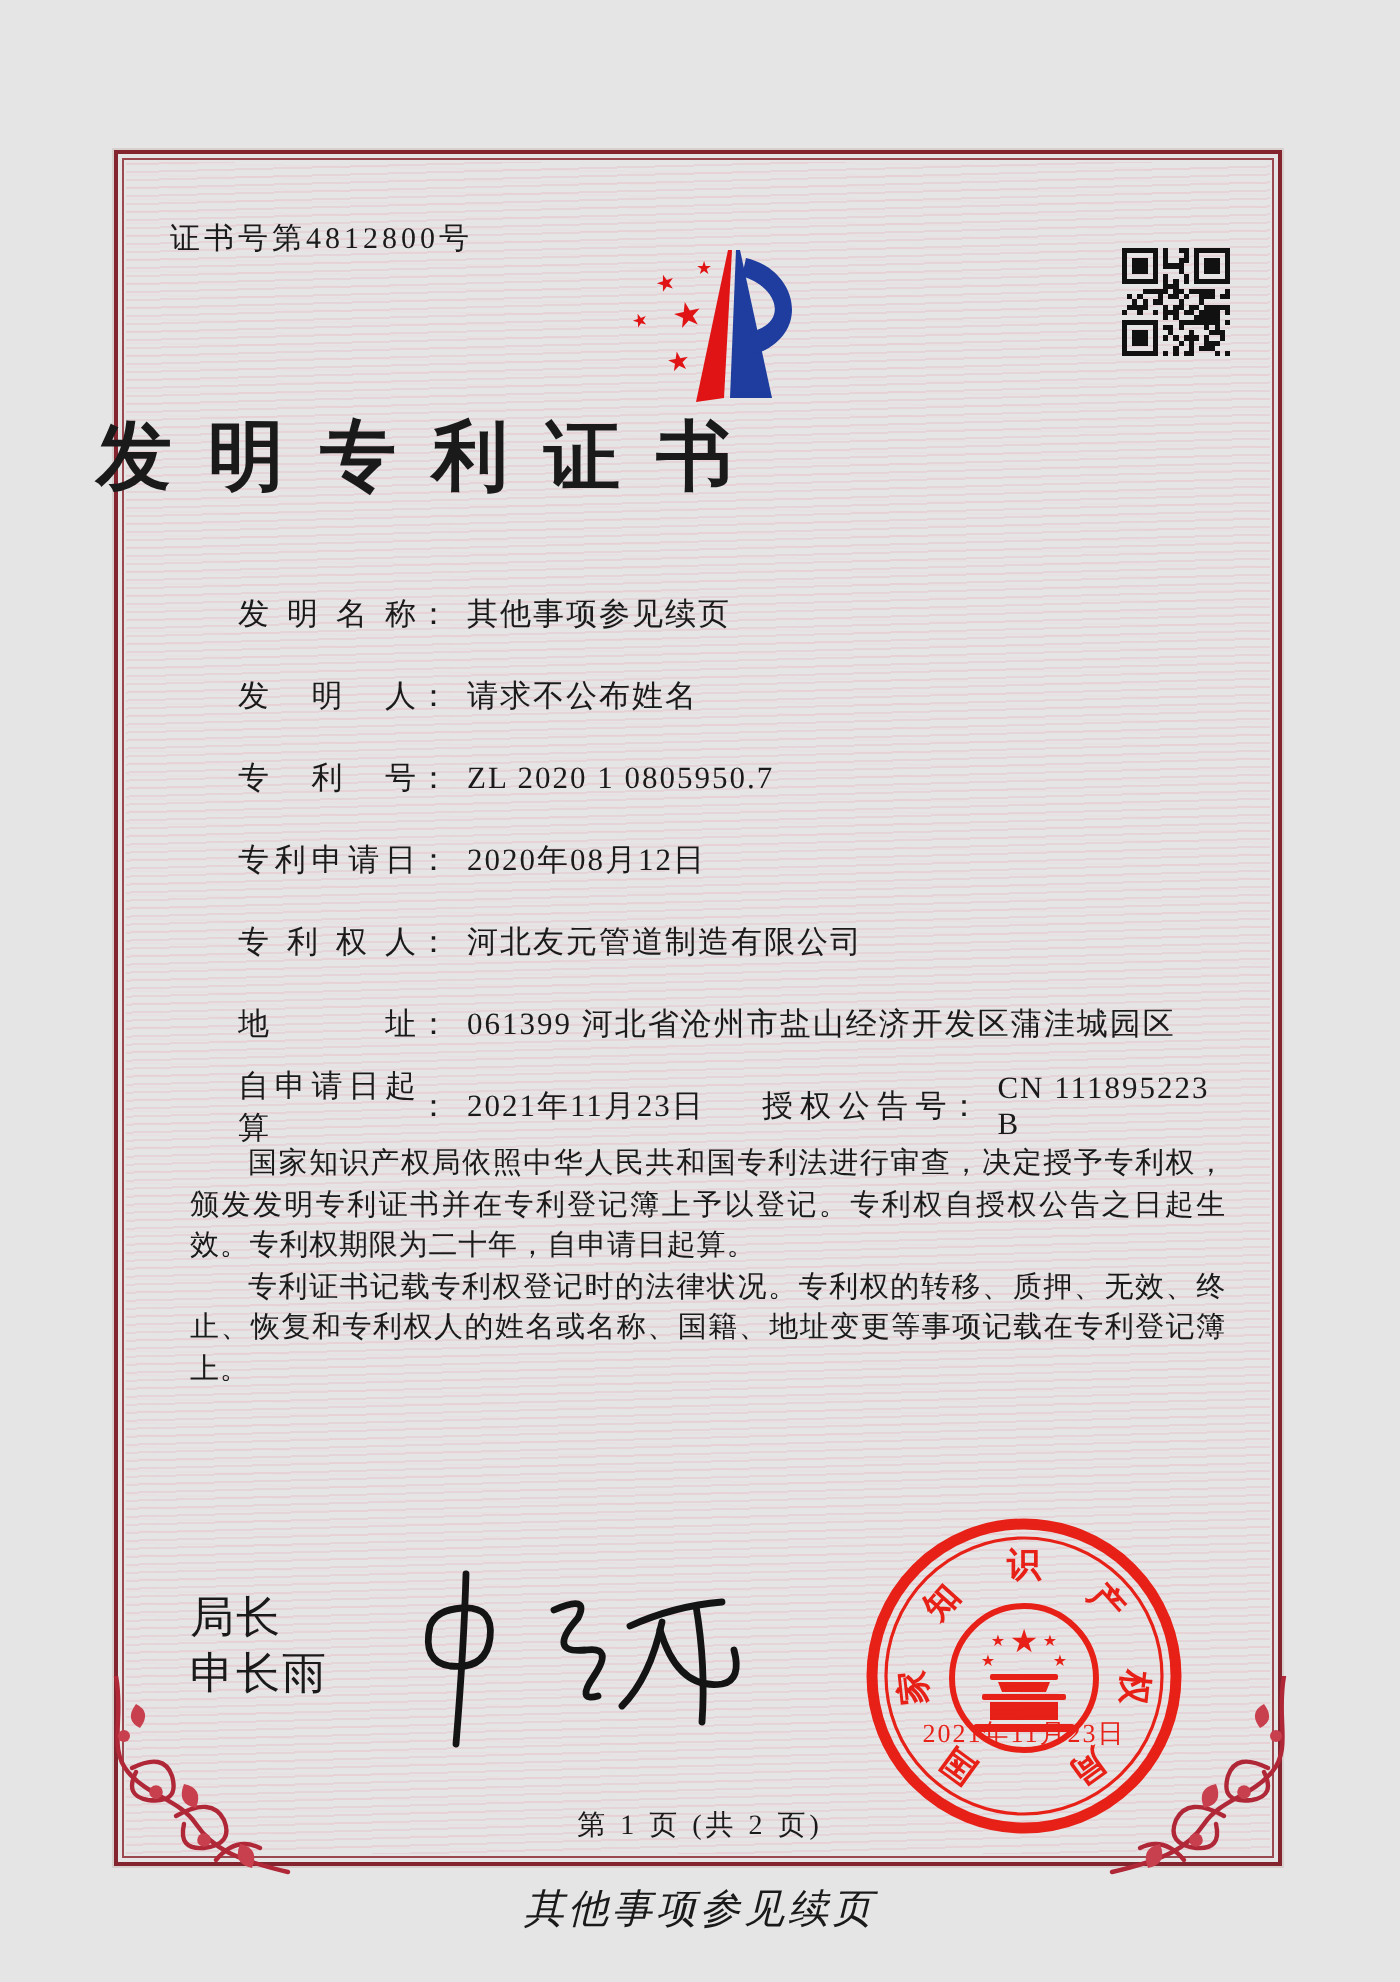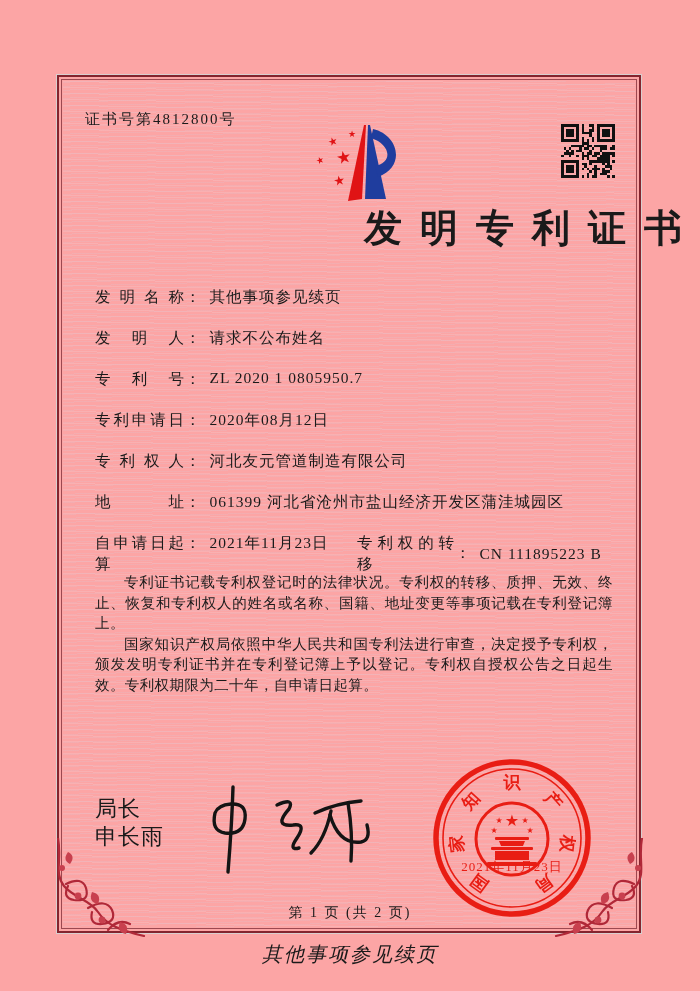--- a/index.html
+++ b/index.html
@@ -1,40 +1,40 @@
 <!DOCTYPE html>
 <html><head>
 <meta charset="utf-8">
 <style>
   html,body{margin:0;padding:0;background:#ffffff;}
   .page{
-    position:relative;width:700px;height:991px;background:#fca5a5;overflow:hidden;
+    position:relative;width:700px;height:991px;background:#e5e5e5;overflow:hidden;
     font-family:"Liberation Serif","DejaVu Serif",serif;color:#1a1a1a;
   }
   
   .frame{
     position:absolute;left:57px;top:75px;width:580px;height:854px;
     border:2px solid #84242e;outline:1px solid #d8cfcf;
   }
   .frame-inner{position:absolute;inset:2px;border:1px solid #9c4850;}
   .texture{
     position:absolute;inset:4px;
     background:
       repeating-linear-gradient(-1.5deg, rgba(233,196,202,0) 0 3px, rgba(230,185,193,.38) 3px 4px),
       repeating-linear-gradient(1deg, rgba(244,224,228,0) 0 5px, rgba(240,210,216,.25) 5px 6px);
   }
   .cert-number{position:absolute;left:85px;top:110px;font-size:15px;letter-spacing:2px;}
   .title{
-    position:absolute;left:0;right:0;top:203px;text-align:right;
-    font-size:38px;font-weight:bold;letter-spacing:18px;text-indent:18px;
+    position:absolute;left:0;right:0;top:203px;text-align:left;
+    font-size:38px;font-weight:bold;letter-spacing:18px;text-indent:18px;padding-left:30px;
   }
   .logo{position:absolute;left:296px;top:117px;}
   .qr{position:absolute;left:560px;top:124px;}
   .fields{position:absolute;left:95px;top:287px;width:520px;}
-  .frow{position:relative;height:41px;display:flex;font-size:15.5px;letter-spacing:1px;}
+  .frow{position:relative;height:41px;display:flex;align-items:center;font-size:15.5px;letter-spacing:1px;margin-left:24px;}
   .flabel{display:inline-block;width:90px;text-align:justify;text-align-last:justify;}
   .colon{display:inline-block;margin-right:8px;}
   .pair2{position:absolute;left:262px;top:0;height:41px;display:flex;align-items:center;}
   .pair2 .flabel{width:98px;}
   .paragraphs{
     position:absolute;left:95px;top:572px;width:518px;
     font-size:14.5px;line-height:20.6px;text-align:justify;letter-spacing:.4px;
   }
   .paragraphs p{margin:0;text-indent:2em;}
   .signatory{position:absolute;left:95px;top:795px;font-size:22px;line-height:28px;letter-spacing:1px;}
@@ -331,30 +331,30 @@
     <div class="frow">
       <span class="flabel">地址</span>
         <span class="colon">：</span>
       <span class="fvalue">061399 河北省沧州市盐山经济开发区蒲洼城园区</span>
     </div>
     <div class="frow">
       <span class="flabel">自申请日起算</span>
         <span class="colon">：</span>
       <span class="fvalue">2021年11月23日</span>
       <span class="pair2">
-        <span class="flabel">专利权的转移</span>
+        <span class="flabel">授权公告号</span>
           <span class="colon">：</span>
         <span class="fvalue">CN 111895223 B</span>
       </span>
     </div>
   </div>
 
   <div class="paragraphs">
+    <p>国家知识产权局依照中华人民共和国专利法进行审查，决定授予专利权，颁发发明专利证书并在专利登记簿上予以登记。专利权自授权公告之日起生效。专利权期限为二十年，自申请日起算。</p>
     <p>专利证书记载专利权登记时的法律状况。专利权的转移、质押、无效、终止、恢复和专利权人的姓名或名称、国籍、地址变更等事项记载在专利登记簿上。</p>
-    <p>国家知识产权局依照中华人民共和国专利法进行审查，决定授予专利权，颁发发明专利证书并在专利登记簿上予以登记。专利权自授权公告之日起生效。专利权期限为二十年，自申请日起算。</p>
   </div>
 
   <div class="signatory">
     <div>局长</div>
     <div>申长雨</div>
   </div>
 
   <svg class="signature" width="170" height="96" viewBox="0 0 170 96">
     <g fill="none" stroke="#141414" stroke-width="3.4" stroke-linecap="round" stroke-linejoin="round">
       <path d="M12,32 Q8,50 22,52 Q40,54 42,38 Q44,22 28,23 Q15,24 12,32 Z"></path>

